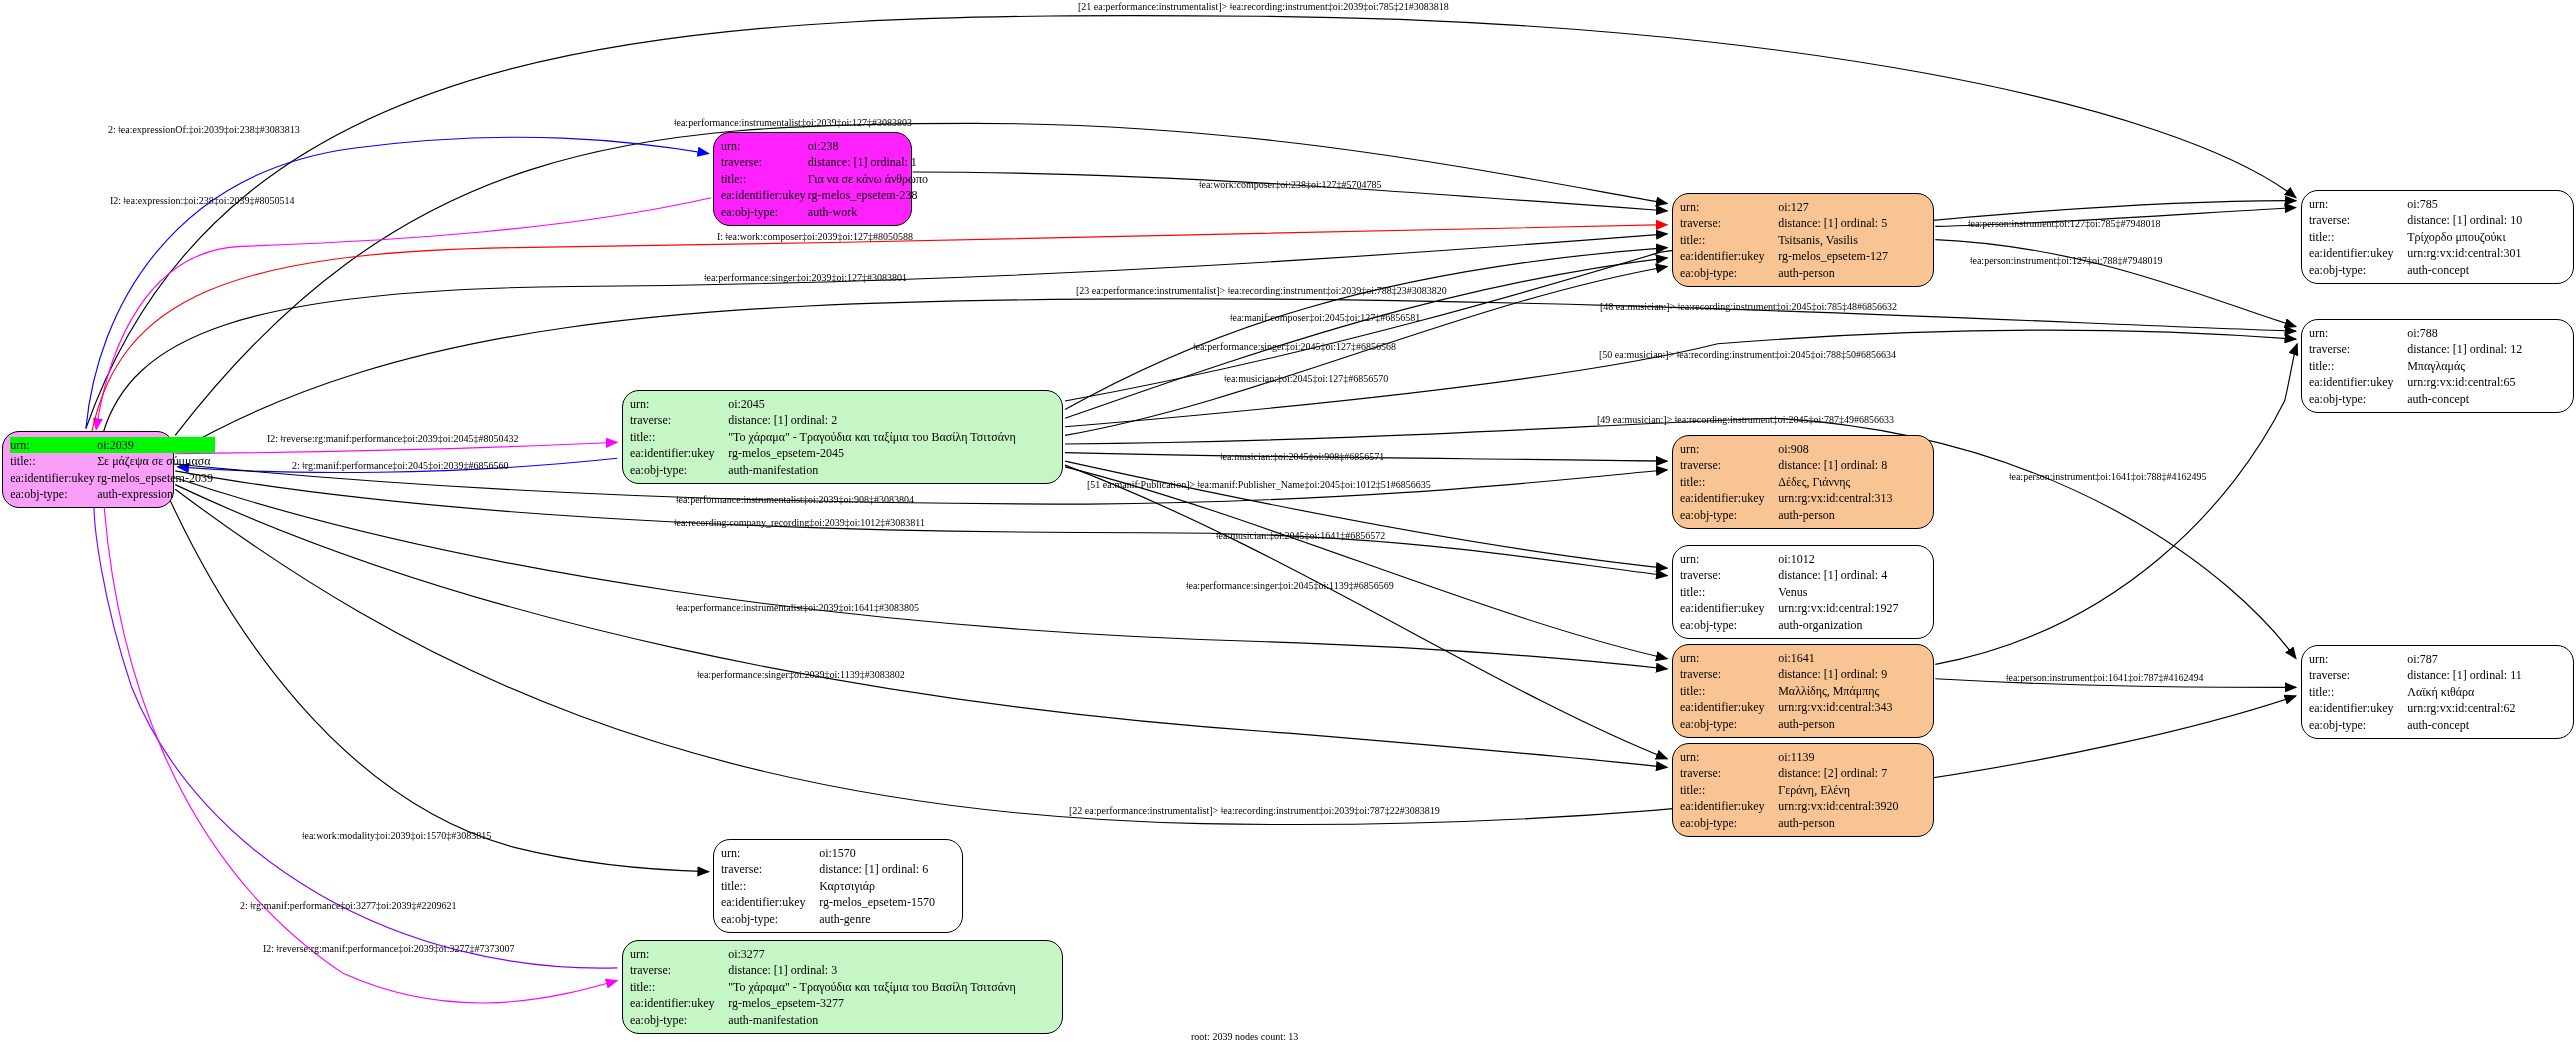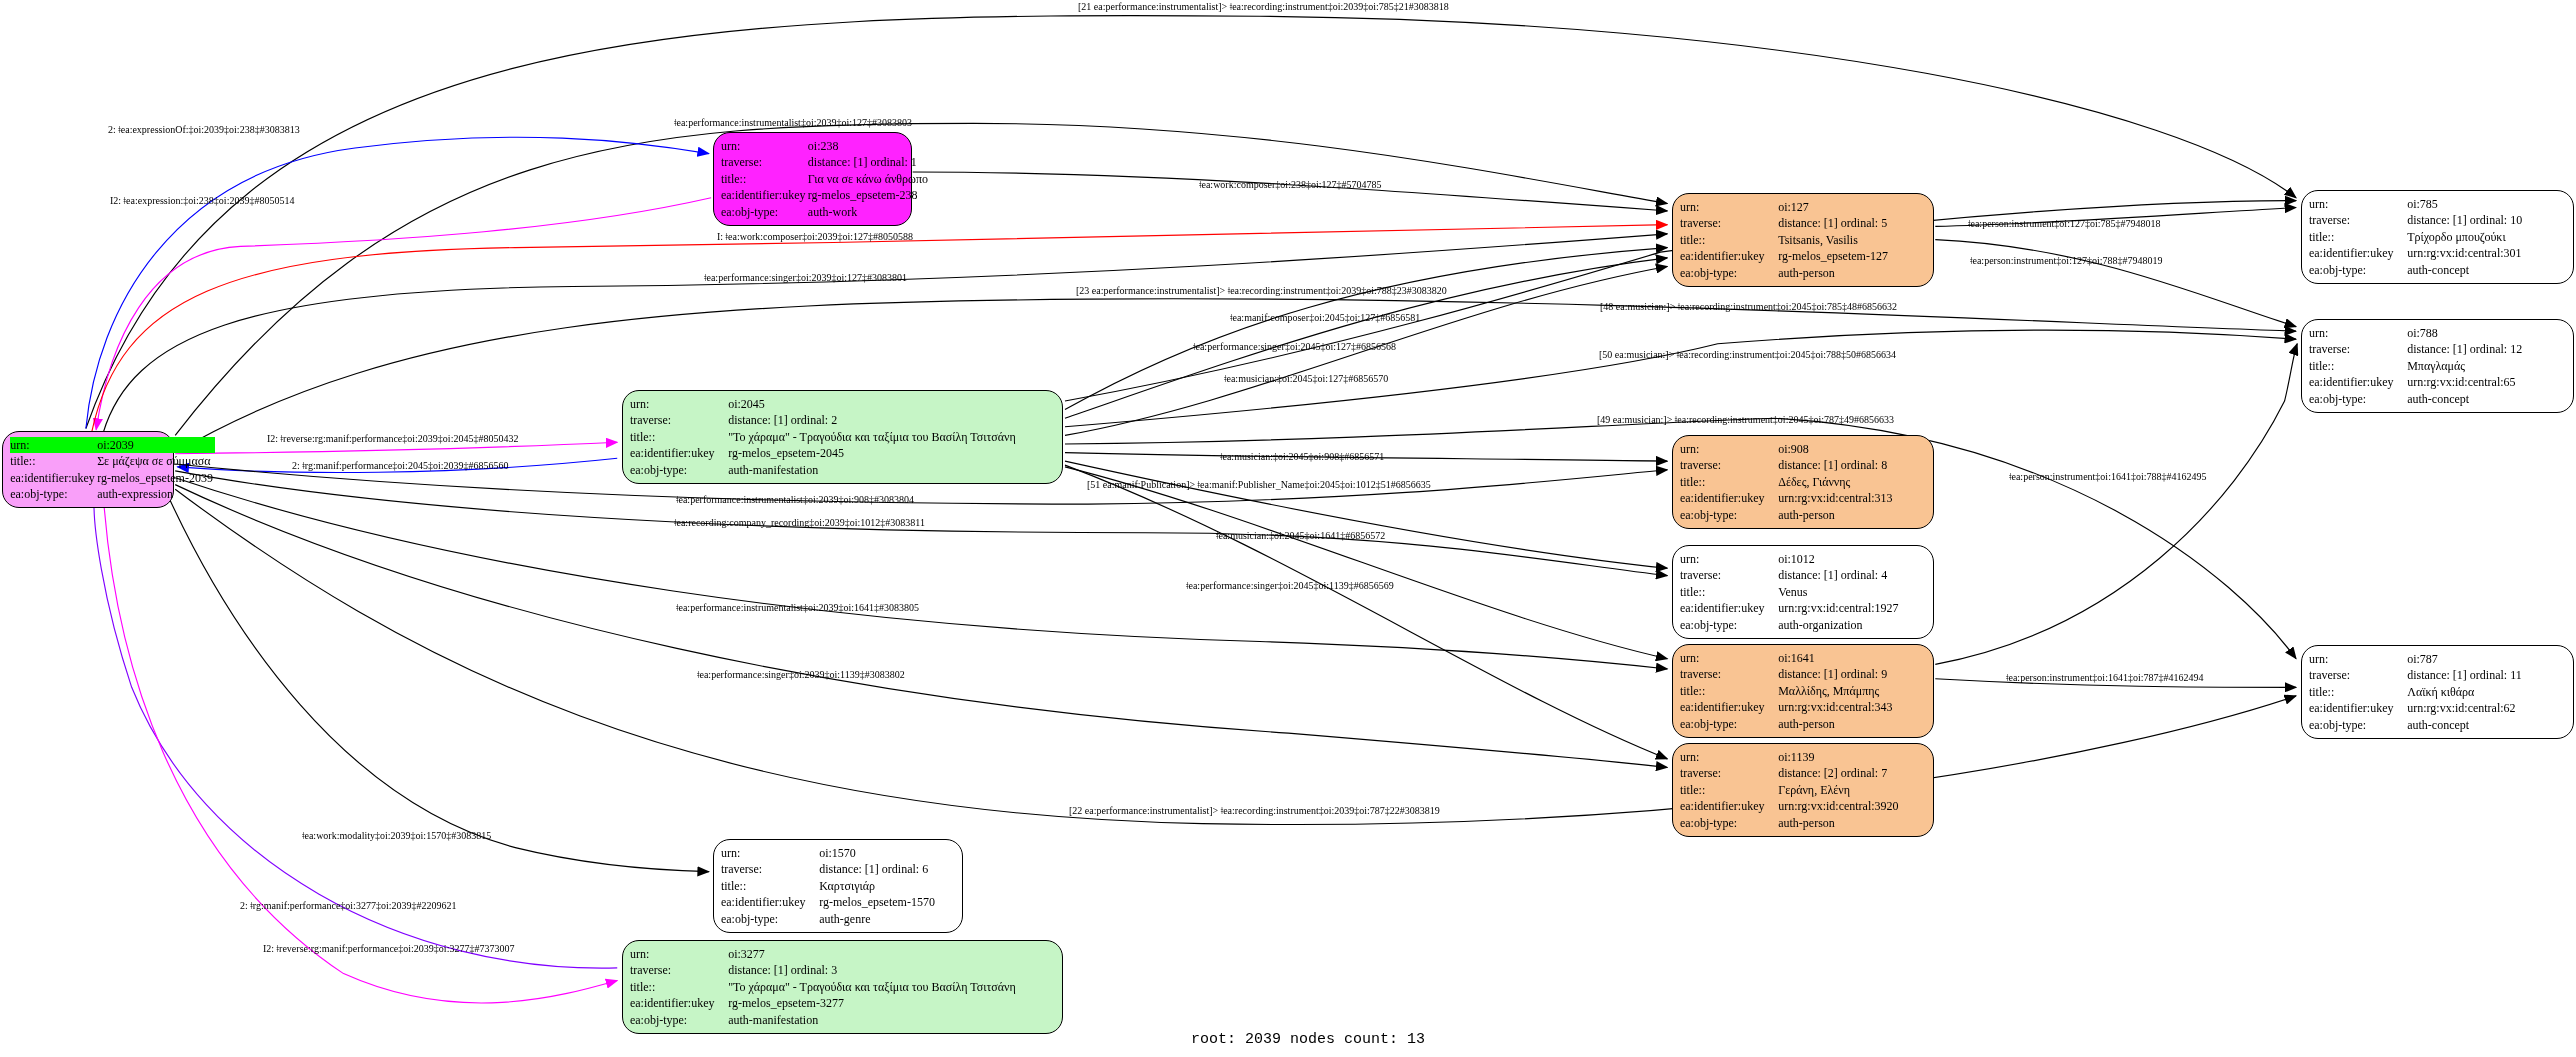--- a/index.html
+++ b/index.html
@@ -5,21 +5,21 @@
   html,body{margin:0;padding:0;background:#ffffff;}
   body{width:2576px;height:1058px;position:relative;font-family:"Liberation Serif",serif;color:#000;}
   #canvas{position:absolute;left:0;top:0;width:2576px;height:1058px;}
   svg#edges{position:absolute;left:0;top:0;width:2576px;height:1058px;overflow:visible;}
   .node{position:absolute;box-sizing:border-box;border:1.1px solid #000;border-radius:17px;
         padding:4.6px 6.9px;font-size:12px;line-height:1.38;}
   .node table{border-collapse:collapse;}
   .node td{padding:0 2.3px 0 0;white-space:nowrap;vertical-align:top;font-size:12px;}
   .node td.k{width:96px;}
   .edge-label{position:absolute;font-size:10px;white-space:nowrap;color:#000;line-height:1;}
-  .footer{position:absolute;font-size:15px;white-space:nowrap;font-family:Liberation Mono, monospace;}
+  .footer{position:absolute;font-size:10px;white-space:nowrap;}
 </style>
 </head>
 <body>
 
 <div id="canvas">
 
   <svg id="edges" viewBox="0 0 4499 1847">
     <defs>
       <marker id="ah-black" markerWidth="11" markerHeight="9" refX="10" refY="4.5" orient="auto">
         <path d="M0,0 L11,4.5 L0,9 z" fill="#000000"></path>

